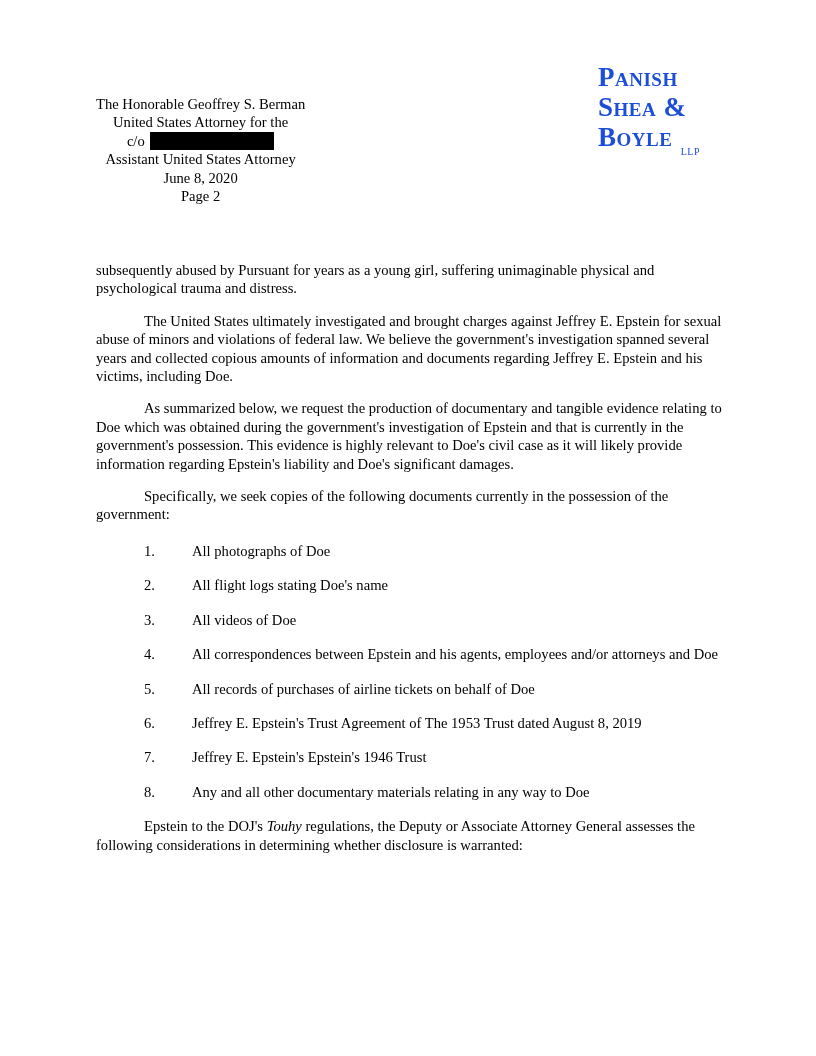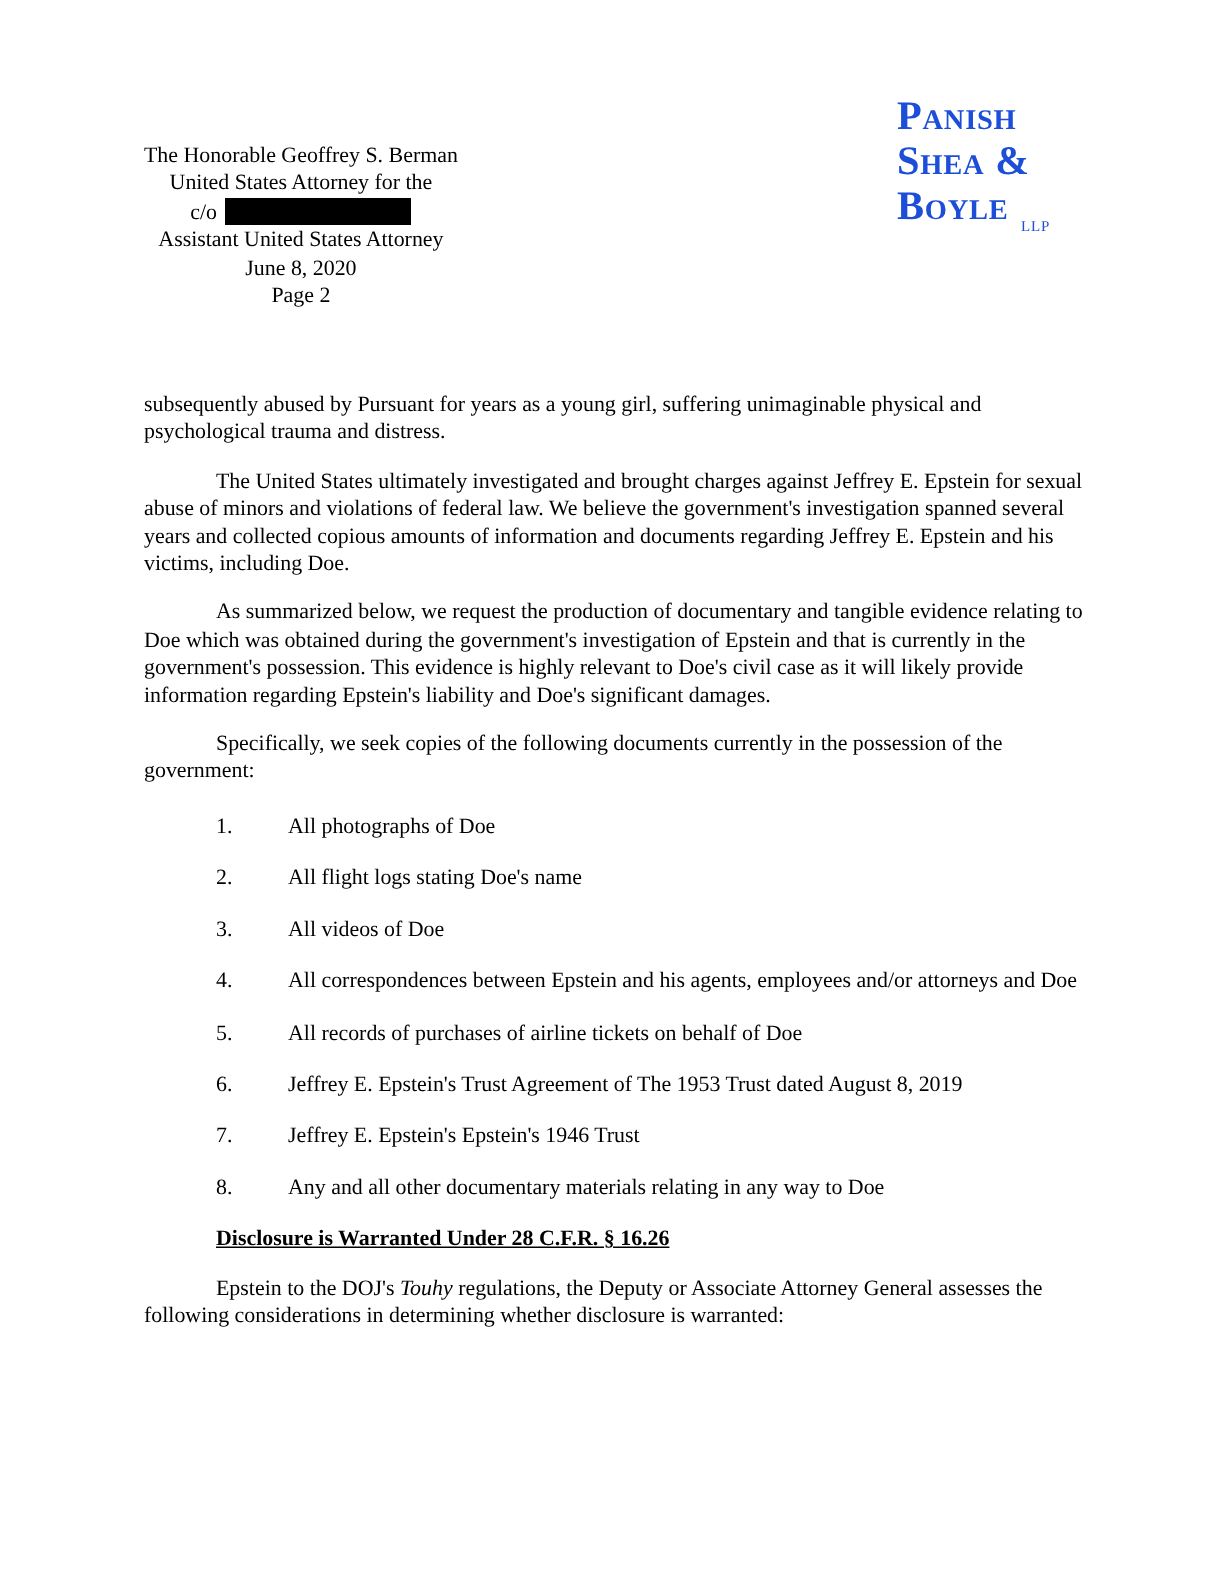--- a/index.html
+++ b/index.html
@@ -82,16 +82,15 @@
     <li>
         <span class="num">7.</span>
         <span class="txt">Jeffrey E. Epstein's Epstein's 1946 Trust</span>
       </li>
     <li>
         <span class="num">8.</span>
         <span class="txt">Any and all other documentary materials relating in any way to Doe</span>
       </li>
   </ul>
 
-  <div class="heading">Disclosure is Warranted Under 28 C.F.R. § 16.26</div>
 
   <p class="indent"><span>Epstein to the DOJ's </span><em>Touhy</em><span> regulations, the Deputy or Associate Attorney General assesses the following considerations in determining whether disclosure is warranted:</span></p>
 </div>
 
 </body></html>

